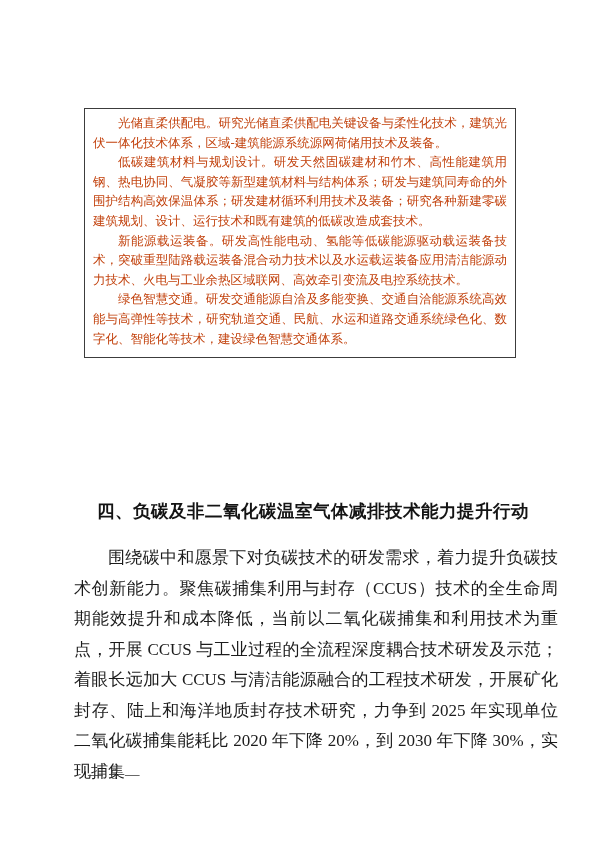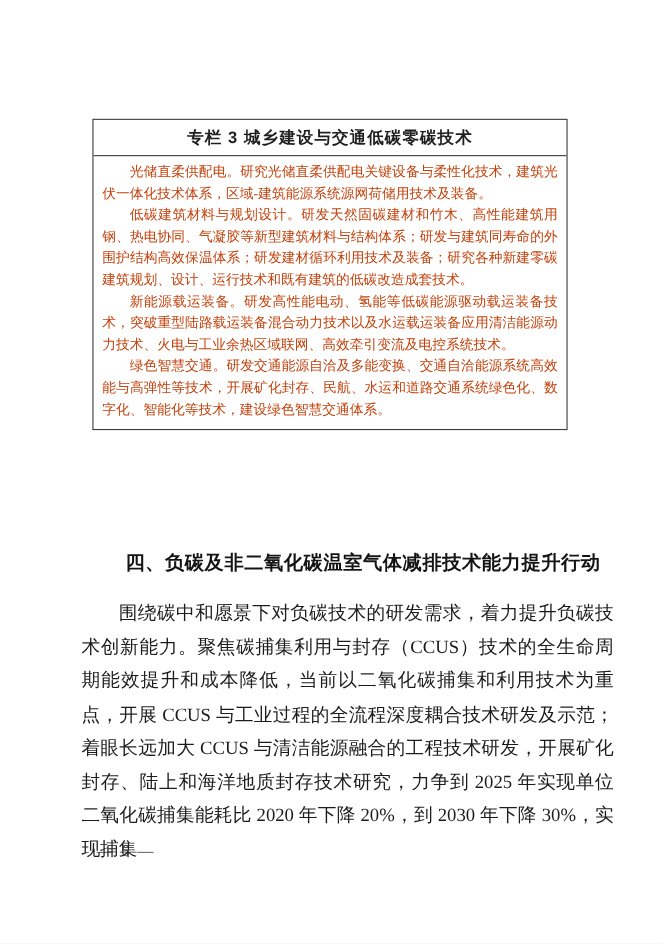--- a/index.html
+++ b/index.html
@@ -47,21 +47,20 @@
     top: 498px;
     width: 484px;
     margin: 0;
     font-family: "Liberation Sans", "DejaVu Sans", sans-serif;
     font-size: 17.5px;
     font-weight: bold;
     color: #141414;
     text-indent: 2em;
     letter-spacing: 0.5px;
     line-height: 26px;
-    text-align: right;
   }
   .body-paragraph {
     position: absolute;
     left: 62px;
     top: 531px;
     width: 484px;
     margin: 12px;
     font-size: 17px;
     line-height: 30.5px;
     text-align: justify;
@@ -76,26 +75,25 @@
     color: #333;
     letter-spacing: 2px;
   }
 </style>
 </head>
 <body>
 
 <div class="page">
 
   <div class="callout-box">
-    <div class="box-title">专栏 3  城乡建设与交通低碳零碳技术</div>
     <div class="box-body">
       <p>光储直柔供配电。研究光储直柔供配电关键设备与柔性化技术，建筑光伏一体化技术体系，区域-建筑能源系统源网荷储用技术及装备。</p>
       <p>低碳建筑材料与规划设计。研发天然固碳建材和竹木、高性能建筑用钢、热电协同、气凝胶等新型建筑材料与结构体系；研发与建筑同寿命的外围护结构高效保温体系；研发建材循环利用技术及装备；研究各种新建零碳建筑规划、设计、运行技术和既有建筑的低碳改造成套技术。</p>
       <p>新能源载运装备。研发高性能电动、氢能等低碳能源驱动载运装备技术，突破重型陆路载运装备混合动力技术以及水运载运装备应用清洁能源动力技术、火电与工业余热区域联网、高效牵引变流及电控系统技术。</p>
-      <p>绿色智慧交通。研发交通能源自洽及多能变换、交通自洽能源系统高效能与高弹性等技术，开展矿化封存、民航、水运和道路交通系统绿色化、数字化、智能化等技术，建设绿色智慧交通体系。</p>
+      <p>绿色智慧交通。研发交通能源自洽及多能变换、交通自洽能源系统高效能与高弹性等技术，研究轨道交通、民航、水运和道路交通系统绿色化、数字化、智能化等技术，建设绿色智慧交通体系。</p>
     </div>
   </div>
 
   <h2 class="section-heading">四、负碳及非二氧化碳温室气体减排技术能力提升行动</h2>
 
   <p class="body-paragraph">围绕碳中和愿景下对负碳技术的研发需求，着力提升负碳技术创新能力。聚焦碳捕集利用与封存（CCUS）技术的全生命周期能效提升和成本降低，当前以二氧化碳捕集和利用技术为重点，开展 CCUS 与工业过程的全流程深度耦合技术研发及示范；着眼长远加大 CCUS 与清洁能源融合的工程技术研发，开展矿化封存、陆上和海洋地质封存技术研究，力争到 2025 年实现单位二氧化碳捕集能耗比 2020 年下降 20%，到 2030 年下降 30%，实现捕集</p>
 
   <div class="page-number">— 6 —</div>
 
 </div>

